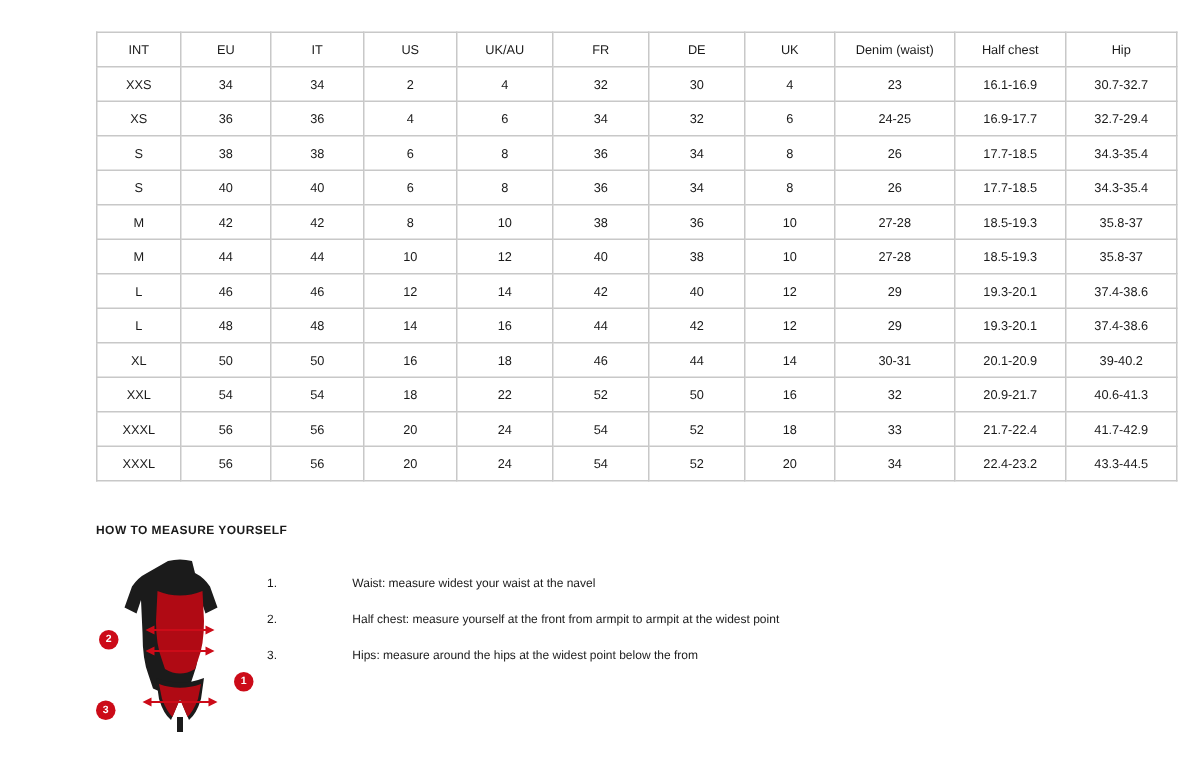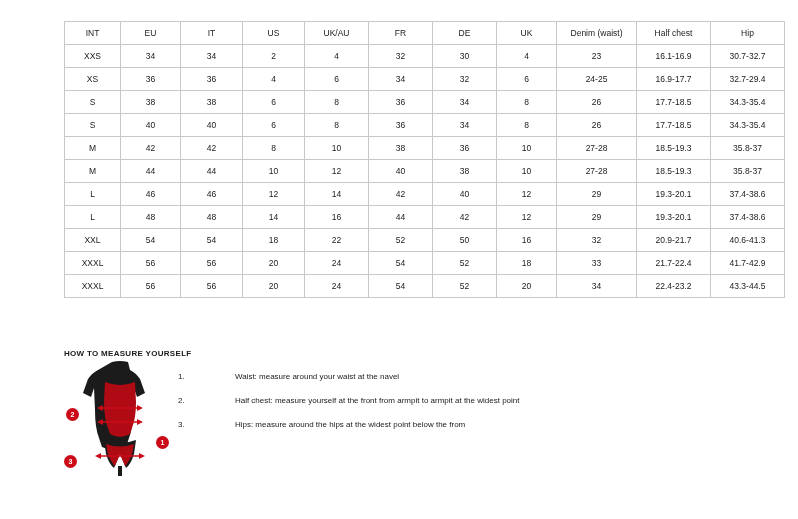--- a/index.html
+++ b/index.html
@@ -72,21 +72,21 @@
     position: absolute;
     left: 64px;
     top: 349px;
     width: 670px;
   }
   .measure-title {
     font-size: 8px;
     font-weight: bold;
     letter-spacing: 0.3px;
     color: #1a1a1a;
-    margin-bottom: 2px;
+    margin-bottom: 14px;
   }
   .measure-body {
     position: relative;
     display: flex;
     align-items: flex-start;
   }
   .figure-col {
     width: 110px;
     position: relative;
     height: 120px;
@@ -263,20 +263,33 @@
           <td>48</td>
           <td>48</td>
           <td>14</td>
           <td>16</td>
           <td>44</td>
           <td>42</td>
           <td>12</td>
           <td>29</td>
           <td class="left-pad">19.3-20.1</td>
           <td class="left-pad">37.4-38.6</td>
+        </tr>
+        <tr>
+          <td>XL</td>
+          <td>50</td>
+          <td>50</td>
+          <td>16</td>
+          <td>18</td>
+          <td>46</td>
+          <td>44</td>
+          <td>14</td>
+          <td>30-31</td>
+          <td class="left-pad">20.1-20.9</td>
+          <td class="left-pad">39-40.2</td>
         </tr>
         <tr>
           <td>XXL</td>
           <td>54</td>
           <td>54</td>
           <td>18</td>
           <td>22</td>
           <td>52</td>
           <td>50</td>
           <td>16</td>
@@ -345,21 +358,21 @@
           </g>
         </svg>
         <div class="bullet b1">1</div>
         <div class="bullet b2">2</div>
         <div class="bullet b3">3</div>
       </div>
 
       <div class="notes-col">
         <div class="note">
           <span>1.</span>
-          <b>Waist</b><span>: measure around your waist at the navel</span>
+          <b>Waist</b><span>: measure widest your waist at the navel</span>
         </div>
         <div class="note">
           <span>2.</span>
           <b>Half chest</b><span>: measure yourself at the front from armpit to armpit at the widest point</span>
         </div>
         <div class="note">
           <span>3.</span>
           <b>Hips</b><span>: measure around the hips at the widest point below the from</span>
         </div>
       </div>

